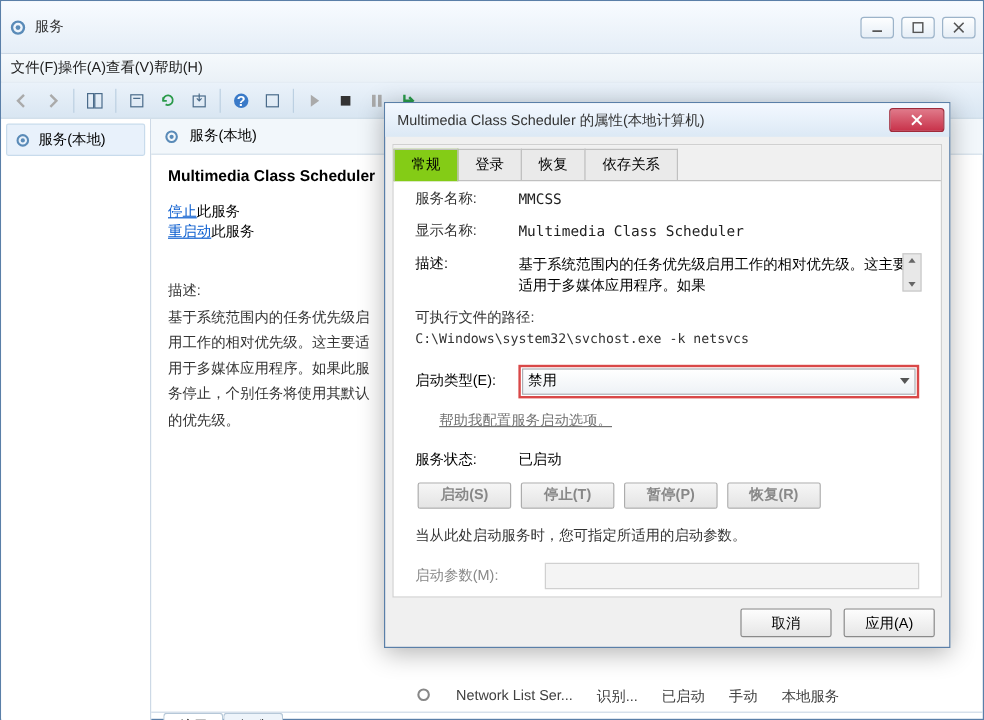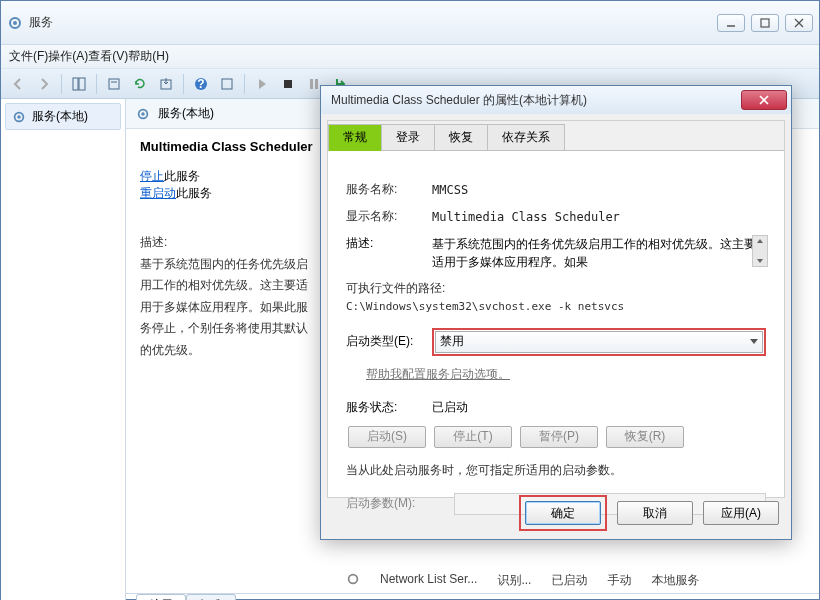--- a/index.html
+++ b/index.html
@@ -42,21 +42,21 @@
 .dialog { position: absolute; left: 320px; top: 85px; width: 472px; height: 455px; border: 1px solid #5a7fa8; background: #f0f0f0; box-shadow: 0 4px 20px rgba(0,0,0,0.3); }
 .dlg-titlebar { height: 28px; background: linear-gradient(#f3f8ff,#dce9f5); display: flex; align-items: center; padding: 0 4px 0 10px; }
 .dlg-titlebar .t { flex: 1; color: #333; }
 .dlg-close { width: 46px; height: 20px; background: linear-gradient(#e07a8a,#c8324a); border: 1px solid #a02a3a; border-radius: 3px; display: flex; align-items: center; justify-content: center; color: #fff; font-weight: bold; }
 
 .dlg-body { margin: 6px; background: #fff; border: 1px solid #d0d0d0; height: 378px; position: relative; }
 .dlg-tabs { display: flex; border-bottom: 1px solid #c0c0c0; background: #f0f0f0; }
 .dlg-tab { padding: 4px 14px; border: 1px solid #c0c0c0; border-bottom: none; background: #eaeaea; margin-right: -1px; margin-top: 3px; }
 .dlg-tab.active { background: #84cc16; position: relative; top: 1px; margin-top: 2px; }
 
-.dlg-content { padding: 30px 18px; }
+.dlg-content { padding: 6px 18px; }
 .row { display: flex; align-items: center; margin-bottom: 10px; }
 .row .lbl { width: 86px; color: #333; }
 .row .val { flex: 1; color: #222; font-family: "SimSun", monospace; }
 .desc-row { display: flex; align-items: flex-start; margin-bottom: 6px; }
 .desc-row .lbl { width: 86px; }
 .desc-box { flex: 1; border: none; line-height: 1.5; font-family: "SimSun"; position: relative; }
 .desc-scroll { position: absolute; right: -2px; top: 0; width: 16px; height: 32px; background: #e8e8e8; border: 1px solid #c8c8c8; }
 .desc-scroll::before, .desc-scroll::after { content: ""; position: absolute; left: 4px; width: 0; height: 0; border-left: 3px solid transparent; border-right: 3px solid transparent; }
 .desc-scroll::before { top: 3px; border-bottom: 4px solid #666; }
 .desc-scroll::after { bottom: 3px; border-top: 4px solid #666; }
@@ -68,21 +68,21 @@
 .startup-row .lbl { width: 86px; }
 .red-box { border: 2px solid #d94848; padding: 1px; flex: 1; }
 .select { width: 100%; height: 22px; border: 1px solid #abadb3; background: linear-gradient(#fff,#eef2f6); padding: 0 4px; display: flex; align-items: center; justify-content: space-between; }
 .select .arrow { width: 0; height: 0; border-left: 4px solid transparent; border-right: 4px solid transparent; border-top: 5px solid #555; }
 
 .config-link { color: #737373; text-decoration: underline; display: inline-block; margin-bottom: 16px; margin-left: 20px; }
 
 .status-row { display: flex; align-items: flex-start; margin-bottom: 10px; }
 .status-row .lbl { width: 86px; }
 
-.btn-row { display: flex; gap: 8px; margin-bottom: 14px; padding-left: 2px; }
+.btn-row { display: flex; gap: 8px; margin-bottom: 14px; padding-left: 2px; font-weight: bold; }
 .sbtn { width: 78px; height: 22px; border: 1px solid #acacac; background: linear-gradient(#f6f6f6,#e4e4e4); display: flex; align-items: center; justify-content: center; color: #888; border-radius: 2px; }
 
 .hint { color: #333; margin-bottom: 14px; }
 .param-row { display: flex; align-items: center; }
 .param-row .lbl { width: 108px; color: #888; }
 .param-input { flex: 1; height: 22px; border: 1px solid #d0d0d0; background: #f4f4f4; }
 
 .dlg-footer { position: absolute; bottom: 8px; right: 12px; display: flex; gap: 10px; align-items: center; }
 .dbtn { width: 76px; height: 24px; border: 1px solid #8a8a8a; background: linear-gradient(#fdfdfd,#e6e6e6); border-radius: 2px; display: flex; align-items: center; justify-content: center; }
 .dbtn.primary { border-color: #3c7bb6; box-shadow: 0 0 0 1px #a8d4ff inset; }
@@ -308,19 +308,16 @@
         <div class="sbtn">恢复(R)</div>
       </div>
       <div class="hint">当从此处启动服务时，您可指定所适用的启动参数。</div>
       <div class="param-row">
         <span class="lbl">启动参数(M):</span>
         <div class="param-input"></div>
       </div>
     </div>
   </div>
   <div class="dlg-footer">
-    <div class="red-box-ok">
-      <div class="dbtn primary">确定</div>
-    </div>
     <div class="dbtn">取消</div>
     <div class="dbtn">应用(A)</div>
   </div>
 </div>
 
 </body></html>

